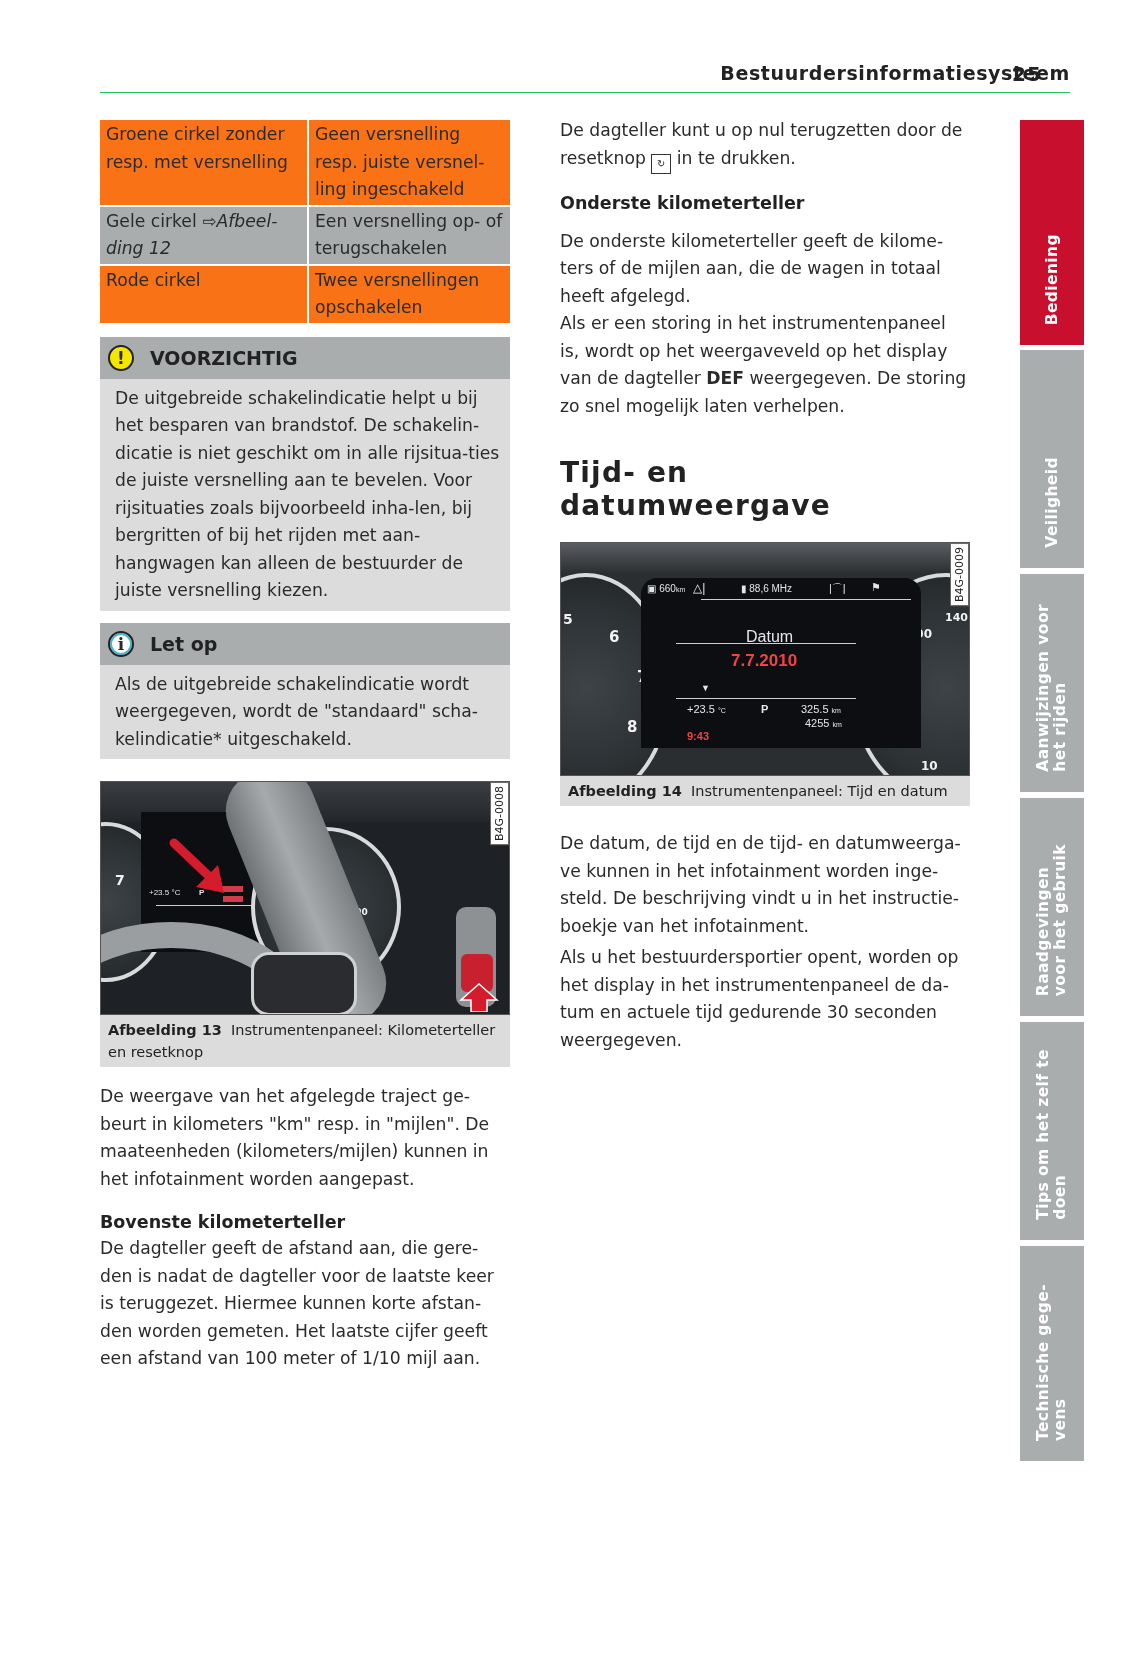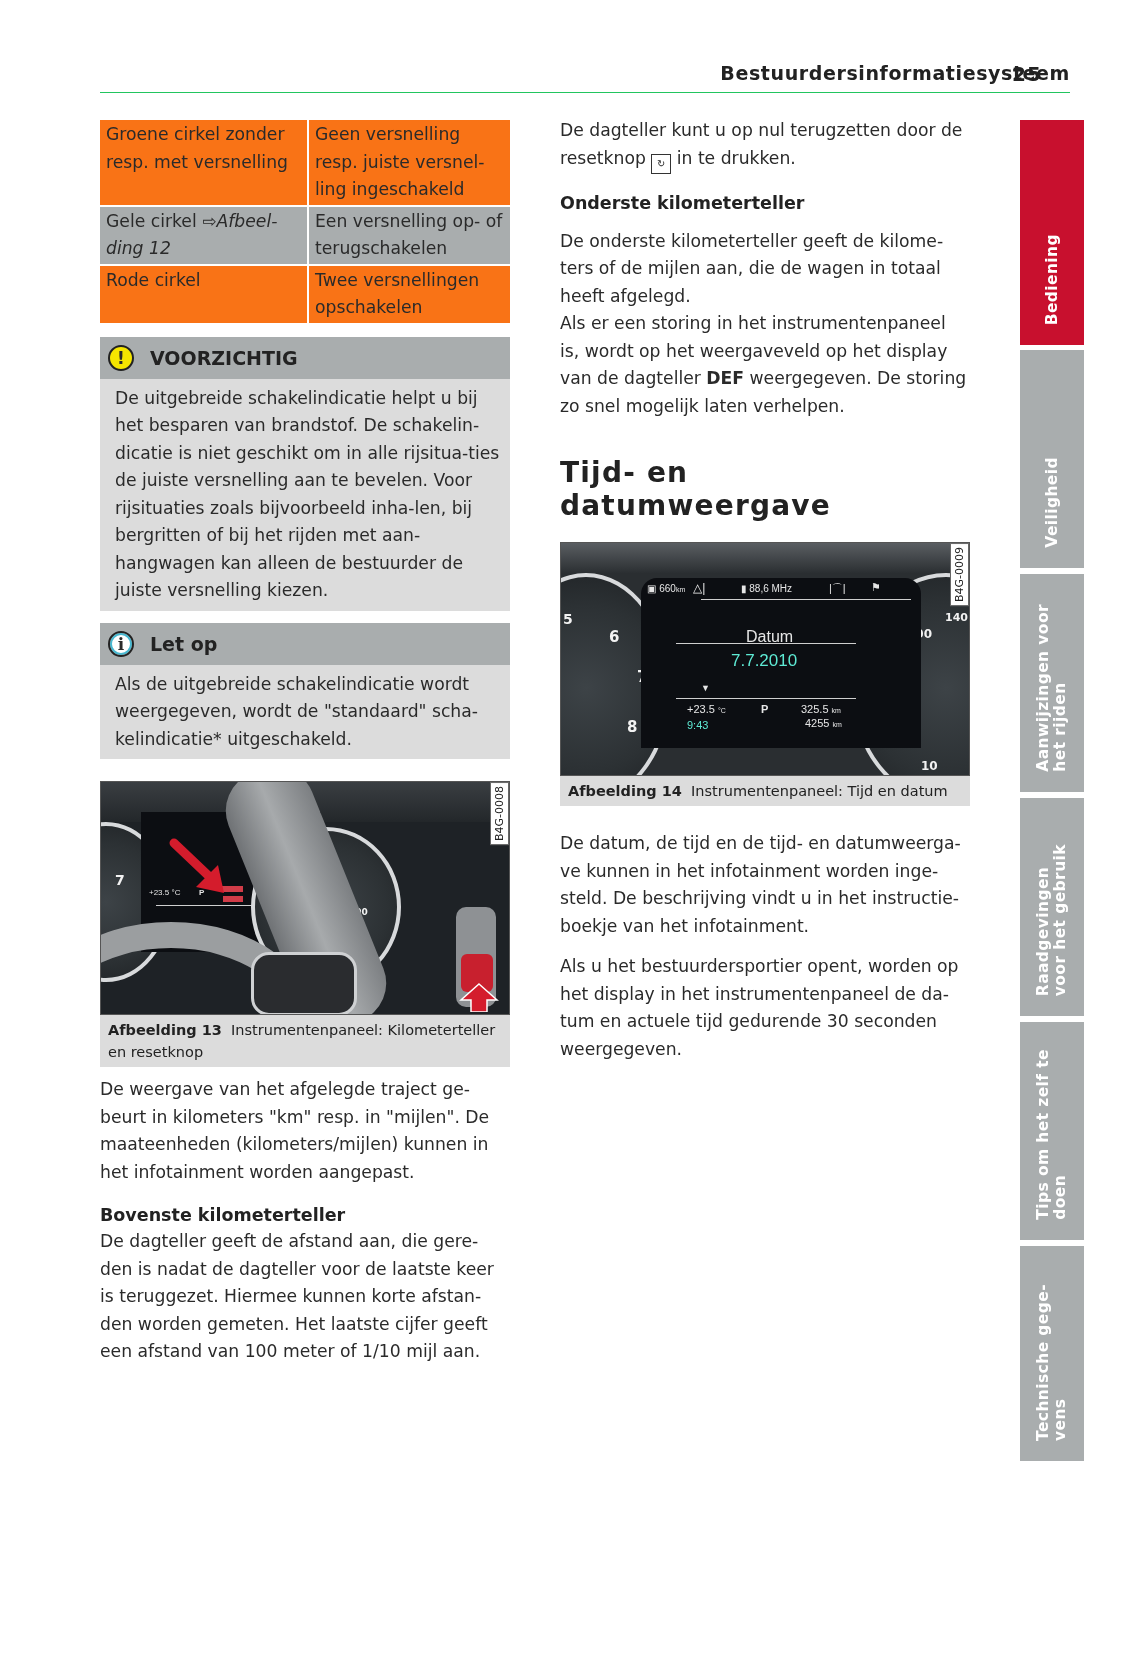--- a/index.html
+++ b/index.html
@@ -74,21 +74,21 @@
     .side-tab span {
       writing-mode: vertical-rl; transform: rotate(180deg); font-size: 15.5px; font-weight: bold;
       line-height: 17px; padding: 20px 0; letter-spacing: 0.4px; text-align: left; white-space: pre-line;
     }
 
     
     .gauge { position: absolute; border-radius: 50%; background: radial-gradient(circle at 50% 50%, #3d4347 0%, #2c3134 60%, #1d2023 100%); border: 4px solid #d8dadc; box-sizing: border-box; }
     .gauge-num { position: absolute; color: #f2f2f2; font-weight: bold; font-family: "DejaVu Sans", sans-serif; }
     .screen { position: absolute; background: #0c0e12; }
     .scr-txt { position: absolute; color: #e6e6e6; font-family: "Liberation Sans", sans-serif; white-space: nowrap; }
-    .scr-red { color: #5eead4; font-weight: normal; }
+    .scr-red { color: #ef4444; font-weight: bold; }
     .hline { position: absolute; height: 1px; background: #cfcfcf; }
   </style>
 </head>
 <body>
 
 <div class="header">
   <span class="header-title">Bestuurdersinformatiesysteem</span>
 </div>
 <span class="page-number">25</span>
 
@@ -164,21 +164,21 @@
       <div style="position:absolute;left:355px;top:125px;width:40px;height:100px;background:#8e9194;border-radius:10px;"></div>
       <div style="position:absolute;left:360px;top:172px;width:32px;height:38px;background:#c8202e;border-radius:6px;"></div>
       <svg style="position:absolute;left:358px;top:200px;" width="40" height="30">
         <polygon points="20,2 38,18 28,18 28,30 12,30 12,18 2,18" fill="#d41c2c" stroke="#fff" stroke-width="1.5"></polygon>
       </svg>
       <span class="fig-code">B4G-0008</span>
     </div>
     <div class="caption"><b>Afbeelding 13</b>&nbsp; <span>Instrumentenpaneel: Kilometerteller en resetknop</span></div>
   </div>
 
-  <p style="margin-top:9px">De weergave van het afgelegde traject ge-beurt in kilometers "km" resp. in "mijlen". De maateenheden (kilometers/mijlen) kunnen in het infotainment worden aangepast.</p>
+  <p style="margin-top:16px">De weergave van het afgelegde traject ge-beurt in kilometers "km" resp. in "mijlen". De maateenheden (kilometers/mijlen) kunnen in het infotainment worden aangepast.</p>
   <h3 class="sub" style="margin-top:16px">Bovenste kilometerteller</h3>
   <p style="margin-top:0">De dagteller geeft de afstand aan, die gere-den is nadat de dagteller voor de laatste keer is teruggezet. Hiermee kunnen korte afstan-den worden gemeten. Het laatste cijfer geeft een afstand van 100 meter of 1/10 mijl aan.</p>
 </div>
 
 <div class="col-right">
   <p><span>De dagteller kunt u op nul terugzetten door de resetknop</span> <span style="display:inline-block;width:18px;height:18px;border:1.5px solid #333;vertical-align:-3px;font-size:10px;line-height:18px;text-align:center;">↻</span> <span>in te drukken.</span></p>
   <h3 class="sub" style="margin-top:16px">Onderste kilometerteller</h3>
   <p style="margin-top:12px">De onderste kilometerteller geeft de kilome-ters of de mijlen aan, die de wagen in totaal heeft afgelegd.</p>
   <p style="margin-top:0"><span>Als er een storing in het instrumentenpaneel is, wordt op het weergaveveld op het display van de dagteller</span> <b>DEF</b> <span>weergegeven. De storing zo snel mogelijk laten verhelpen.</span></p>
 
@@ -210,29 +210,29 @@
       <span class="scr-txt" style="left:268px;top:38px;font-size:11px;">|⌒|</span>
       <span class="scr-txt" style="left:310px;top:38px;font-size:11px;">⚑</span>
       <span class="scr-txt" style="left:185px;top:85px;font-size:16px;">Datum</span>
       <div class="hline" style="left:115px;top:100px;width:180px;"></div>
       <span class="scr-txt scr-red" style="left:170px;top:108px;font-size:17px;">7.7.2010</span>
       <span class="scr-txt" style="left:140px;top:140px;font-size:9px;">▼</span>
       <div class="hline" style="left:115px;top:155px;width:180px;"></div>
       <span class="scr-txt" style="left:126px;top:160px;font-size:11px;"><span>+23.5</span> <span style="font-size:7px">°C</span></span>
       <span class="scr-txt" style="left:200px;top:160px;font-size:11px;font-weight:bold;">P</span>
       <span class="scr-txt" style="left:240px;top:160px;font-size:11px;"><span>325.5</span> <span style="font-size:7px">km</span></span>
-      <span class="scr-txt scr-red" style="left:126px;top:176px;font-size:11px;text-align:center;">9:43</span>
+      <span class="scr-txt scr-red" style="left:126px;top:187px;font-size:11px;text-align:center;">9:43</span>
       <span class="scr-txt" style="left:244px;top:174px;font-size:11px;"><span>4255</span> <span style="font-size:7px">km</span></span>
       <span class="fig-code">B4G-0009</span>
     </div>
     <div class="caption"><b>Afbeelding 14</b>&nbsp; <span>Instrumentenpaneel: Tijd en datum</span></div>
   </div>
 
   <p style="margin-top:24px">De datum, de tijd en de tijd- en datumweerga-ve kunnen in het infotainment worden inge-steld. De beschrijving vindt u in het instructie-boekje van het infotainment.</p>
-  <p style="margin-top:13px">Als u het bestuurdersportier opent, worden op het display in het instrumentenpaneel de da-tum en actuele tijd gedurende 30 seconden weergegeven.</p>
+  <p style="margin-top:4px">Als u het bestuurdersportier opent, worden op het display in het instrumentenpaneel de da-tum en actuele tijd gedurende 30 seconden weergegeven.</p>
 </div>
 
 <div class="side-tab active" style="top:120px;height:225px;">
     <span>Bediening</span>
   </div>
 <div class="side-tab" style="top:350px;height:218px;">
     <span>Veiligheid</span>
   </div>
 <div class="side-tab" style="top:574px;height:218px;">
     <span>Aanwijzingen voor

